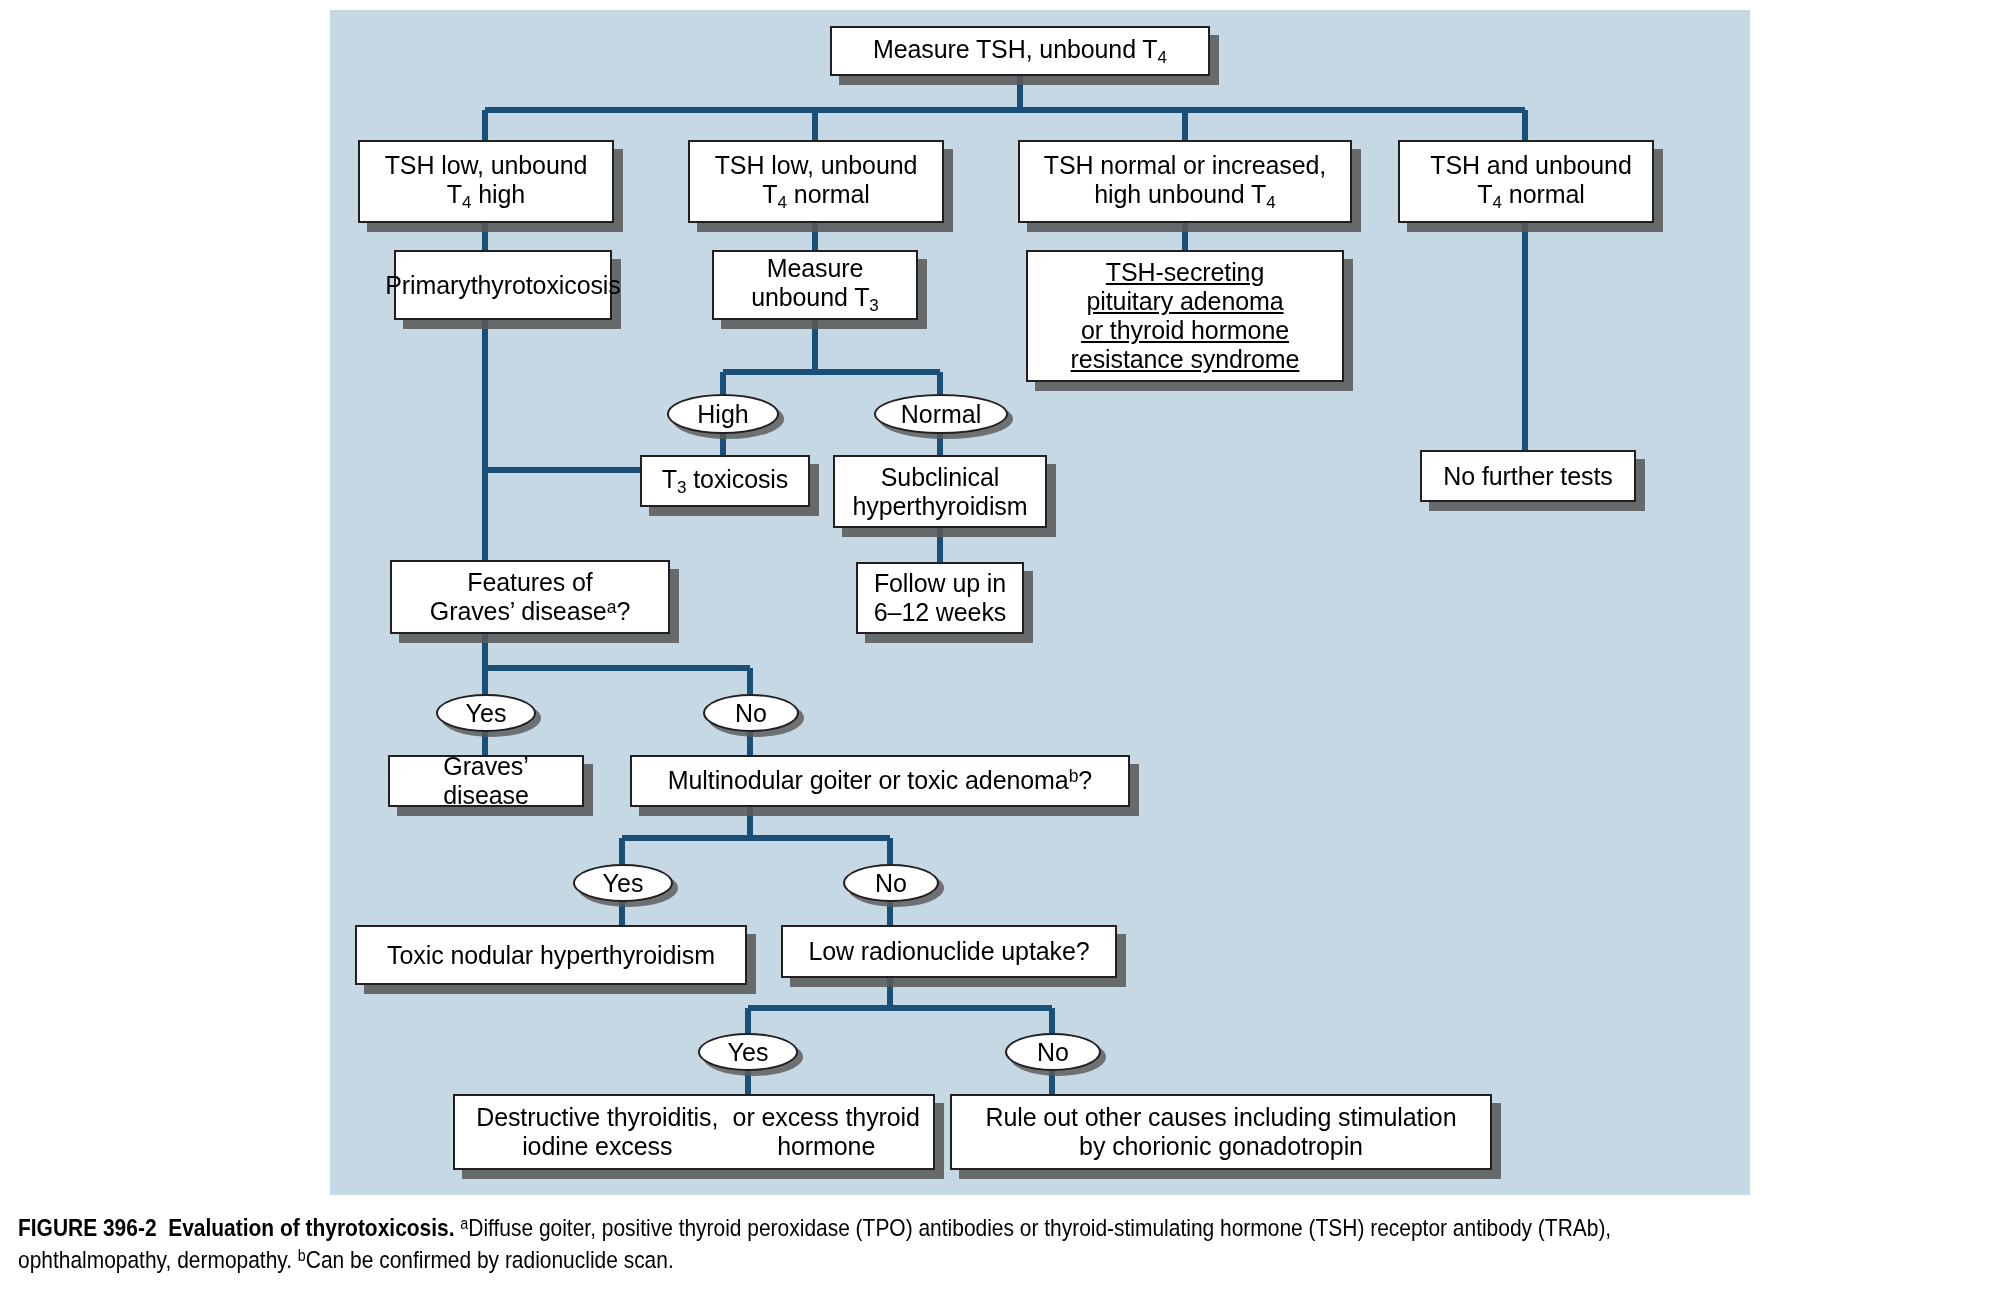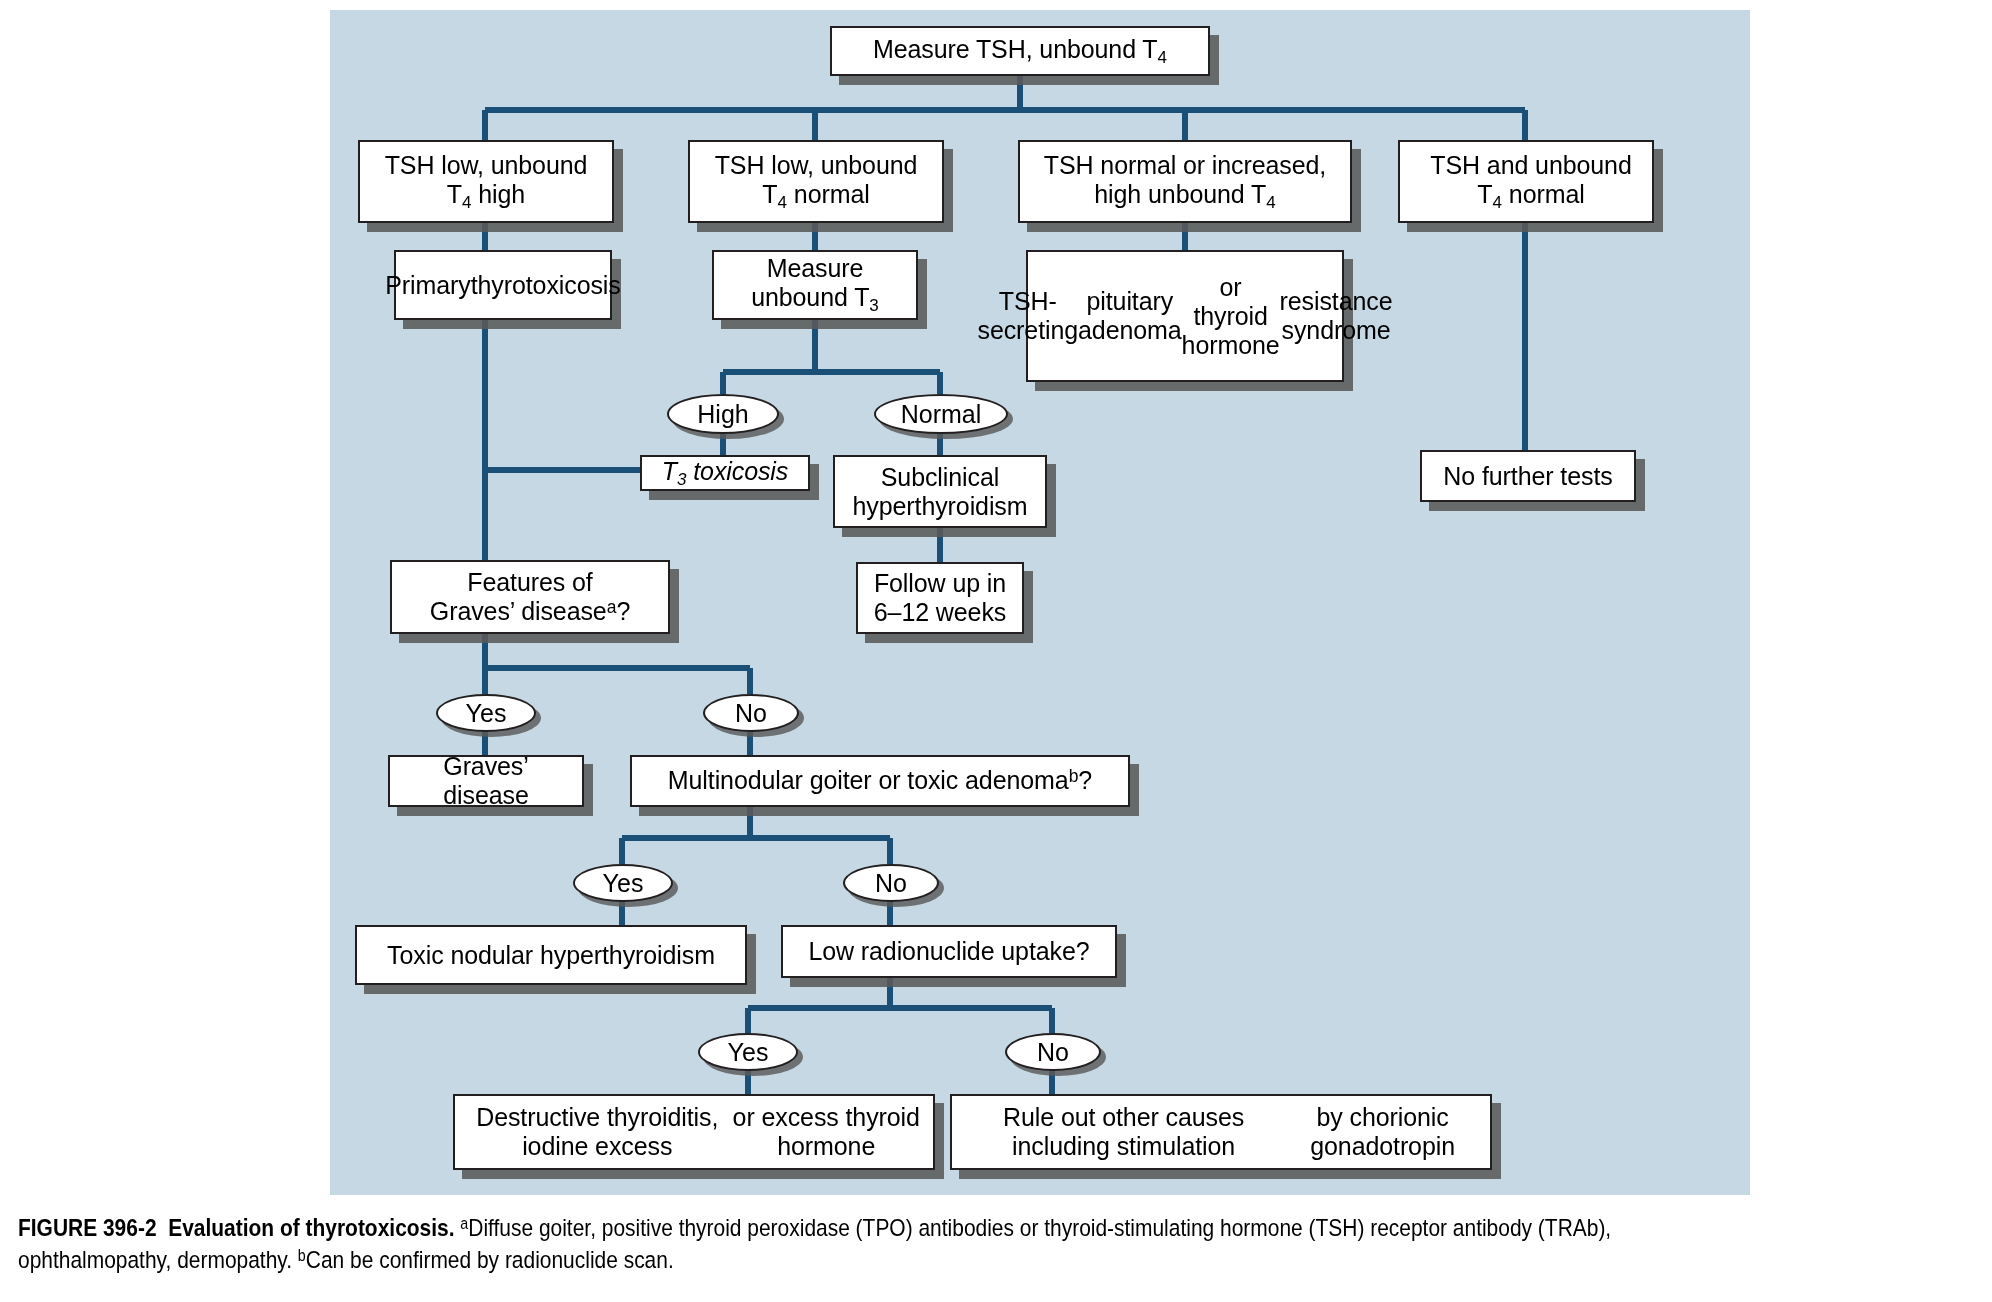--- a/index.html
+++ b/index.html
@@ -165,40 +165,40 @@
   <div class="node" style="left:394px;top:250px;width:218px;height:70px;flex-direction:row;">
     <span class="t">Primary</span>
     <span class="t">thyrotoxicosis</span>
   </div>
 
   <div class="node" style="left:712px;top:250px;width:206px;height:70px;flex-direction:column;">
     <span class="t">Measure</span>
     <span class="t"><span>unbound T</span><span class="sub">3</span></span>
   </div>
 
-  <div class="node" style="left:1026px;top:250px;width:318px;height:132px;flex-direction:row;">
+  <div class="node" style="left:1026px;top:250px;width:318px;height:132px;flex-direction:column;text-decoration:underline;">
     <span class="t">TSH-secreting</span>
     <span class="t">pituitary adenoma</span>
     <span class="t">or thyroid hormone</span>
     <span class="t">resistance syndrome</span>
   </div>
 
   <div class="node" style="left:1420px;top:450px;width:216px;height:52px;">
     <span class="t">No further tests</span>
   </div>
 
   <div class="pill" style="left:667px;top:394px;width:112px;height:40px;">
     <span>High</span>
   </div>
 
   <div class="pill" style="left:874px;top:394px;width:134px;height:40px;">
     <span>Normal</span>
   </div>
 
-  <div class="node" style="left:640px;top:455px;width:170px;height:36px;font-style:italic;">
+  <div class="node" style="left:640px;top:455px;width:170px;height:52px;">
     <span class="t"><span>T</span><span class="sub">3</span><span> toxicosis</span></span>
   </div>
 
   <div class="node" style="left:833px;top:455px;width:214px;height:73px;flex-direction:column;">
     <span class="t">Subclinical</span>
     <span class="t">hyperthyroidism</span>
   </div>
 
   <div class="node" style="left:856px;top:562px;width:168px;height:72px;flex-direction:column;">
     <span class="t">Follow up in</span>
@@ -248,20 +248,20 @@
 
   <div class="pill" style="left:1005px;top:1033px;width:96px;height:38px;">
     <span>No</span>
   </div>
 
   <div class="node" style="left:453px;top:1094px;width:482px;height:76px;flex-direction:row;">
     <span class="t">Destructive thyroiditis, iodine excess</span>
     <span class="t">or excess thyroid hormone</span>
   </div>
 
-  <div class="node" style="left:950px;top:1094px;width:542px;height:76px;">
+  <div class="node" style="left:950px;top:1094px;width:542px;height:76px;flex-direction:column;">
     <span class="t">Rule out other causes including stimulation</span>
     <span class="t">by chorionic gonadotropin</span>
   </div>
 
   <div id="caption"><span class="lead">FIGURE 396-2</span><span class="lead">&nbsp; </span><span class="lead">Evaluation of thyrotoxicosis.</span> <span class="sup">a</span><span>Diffuse goiter, positive thyroid peroxidase (TPO) antibodies or thyroid-stimulating hormone (TSH) receptor antibody (TRAb), ophthalmopathy, dermopathy.</span> <span class="sup">b</span><span>Can be confirmed by radionuclide scan.</span></div>
 
 </div>
 
 </body></html>

